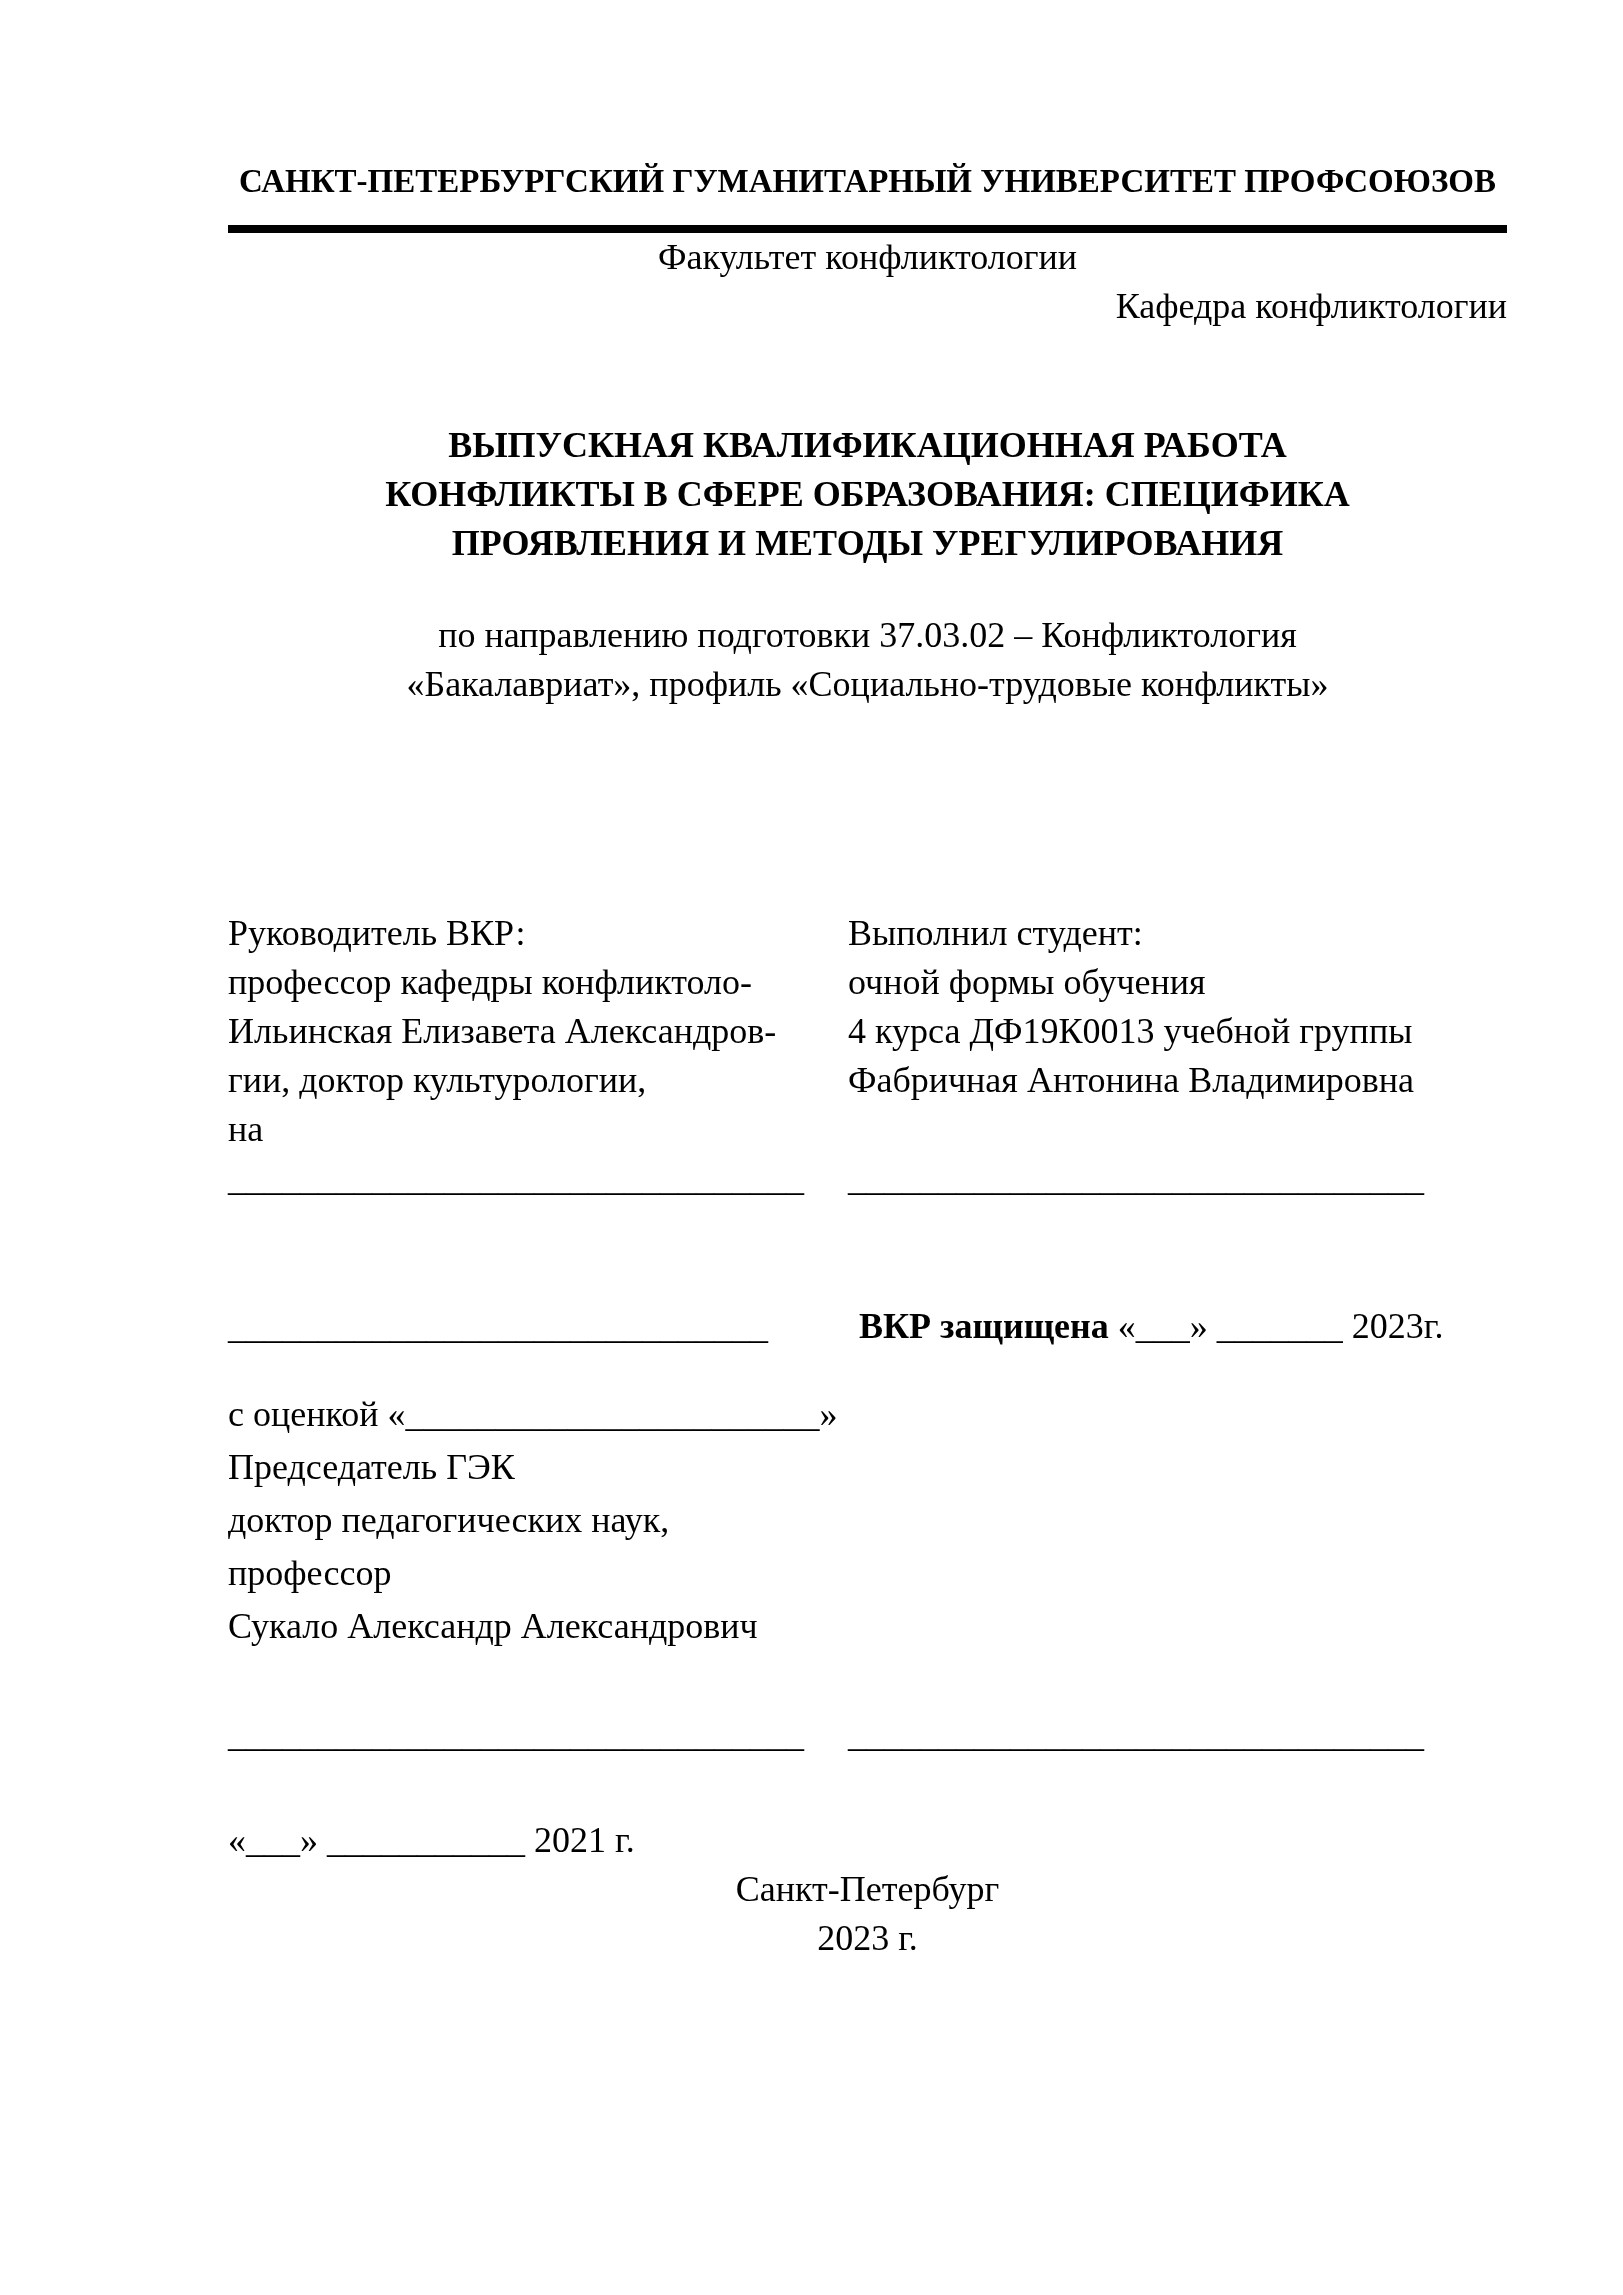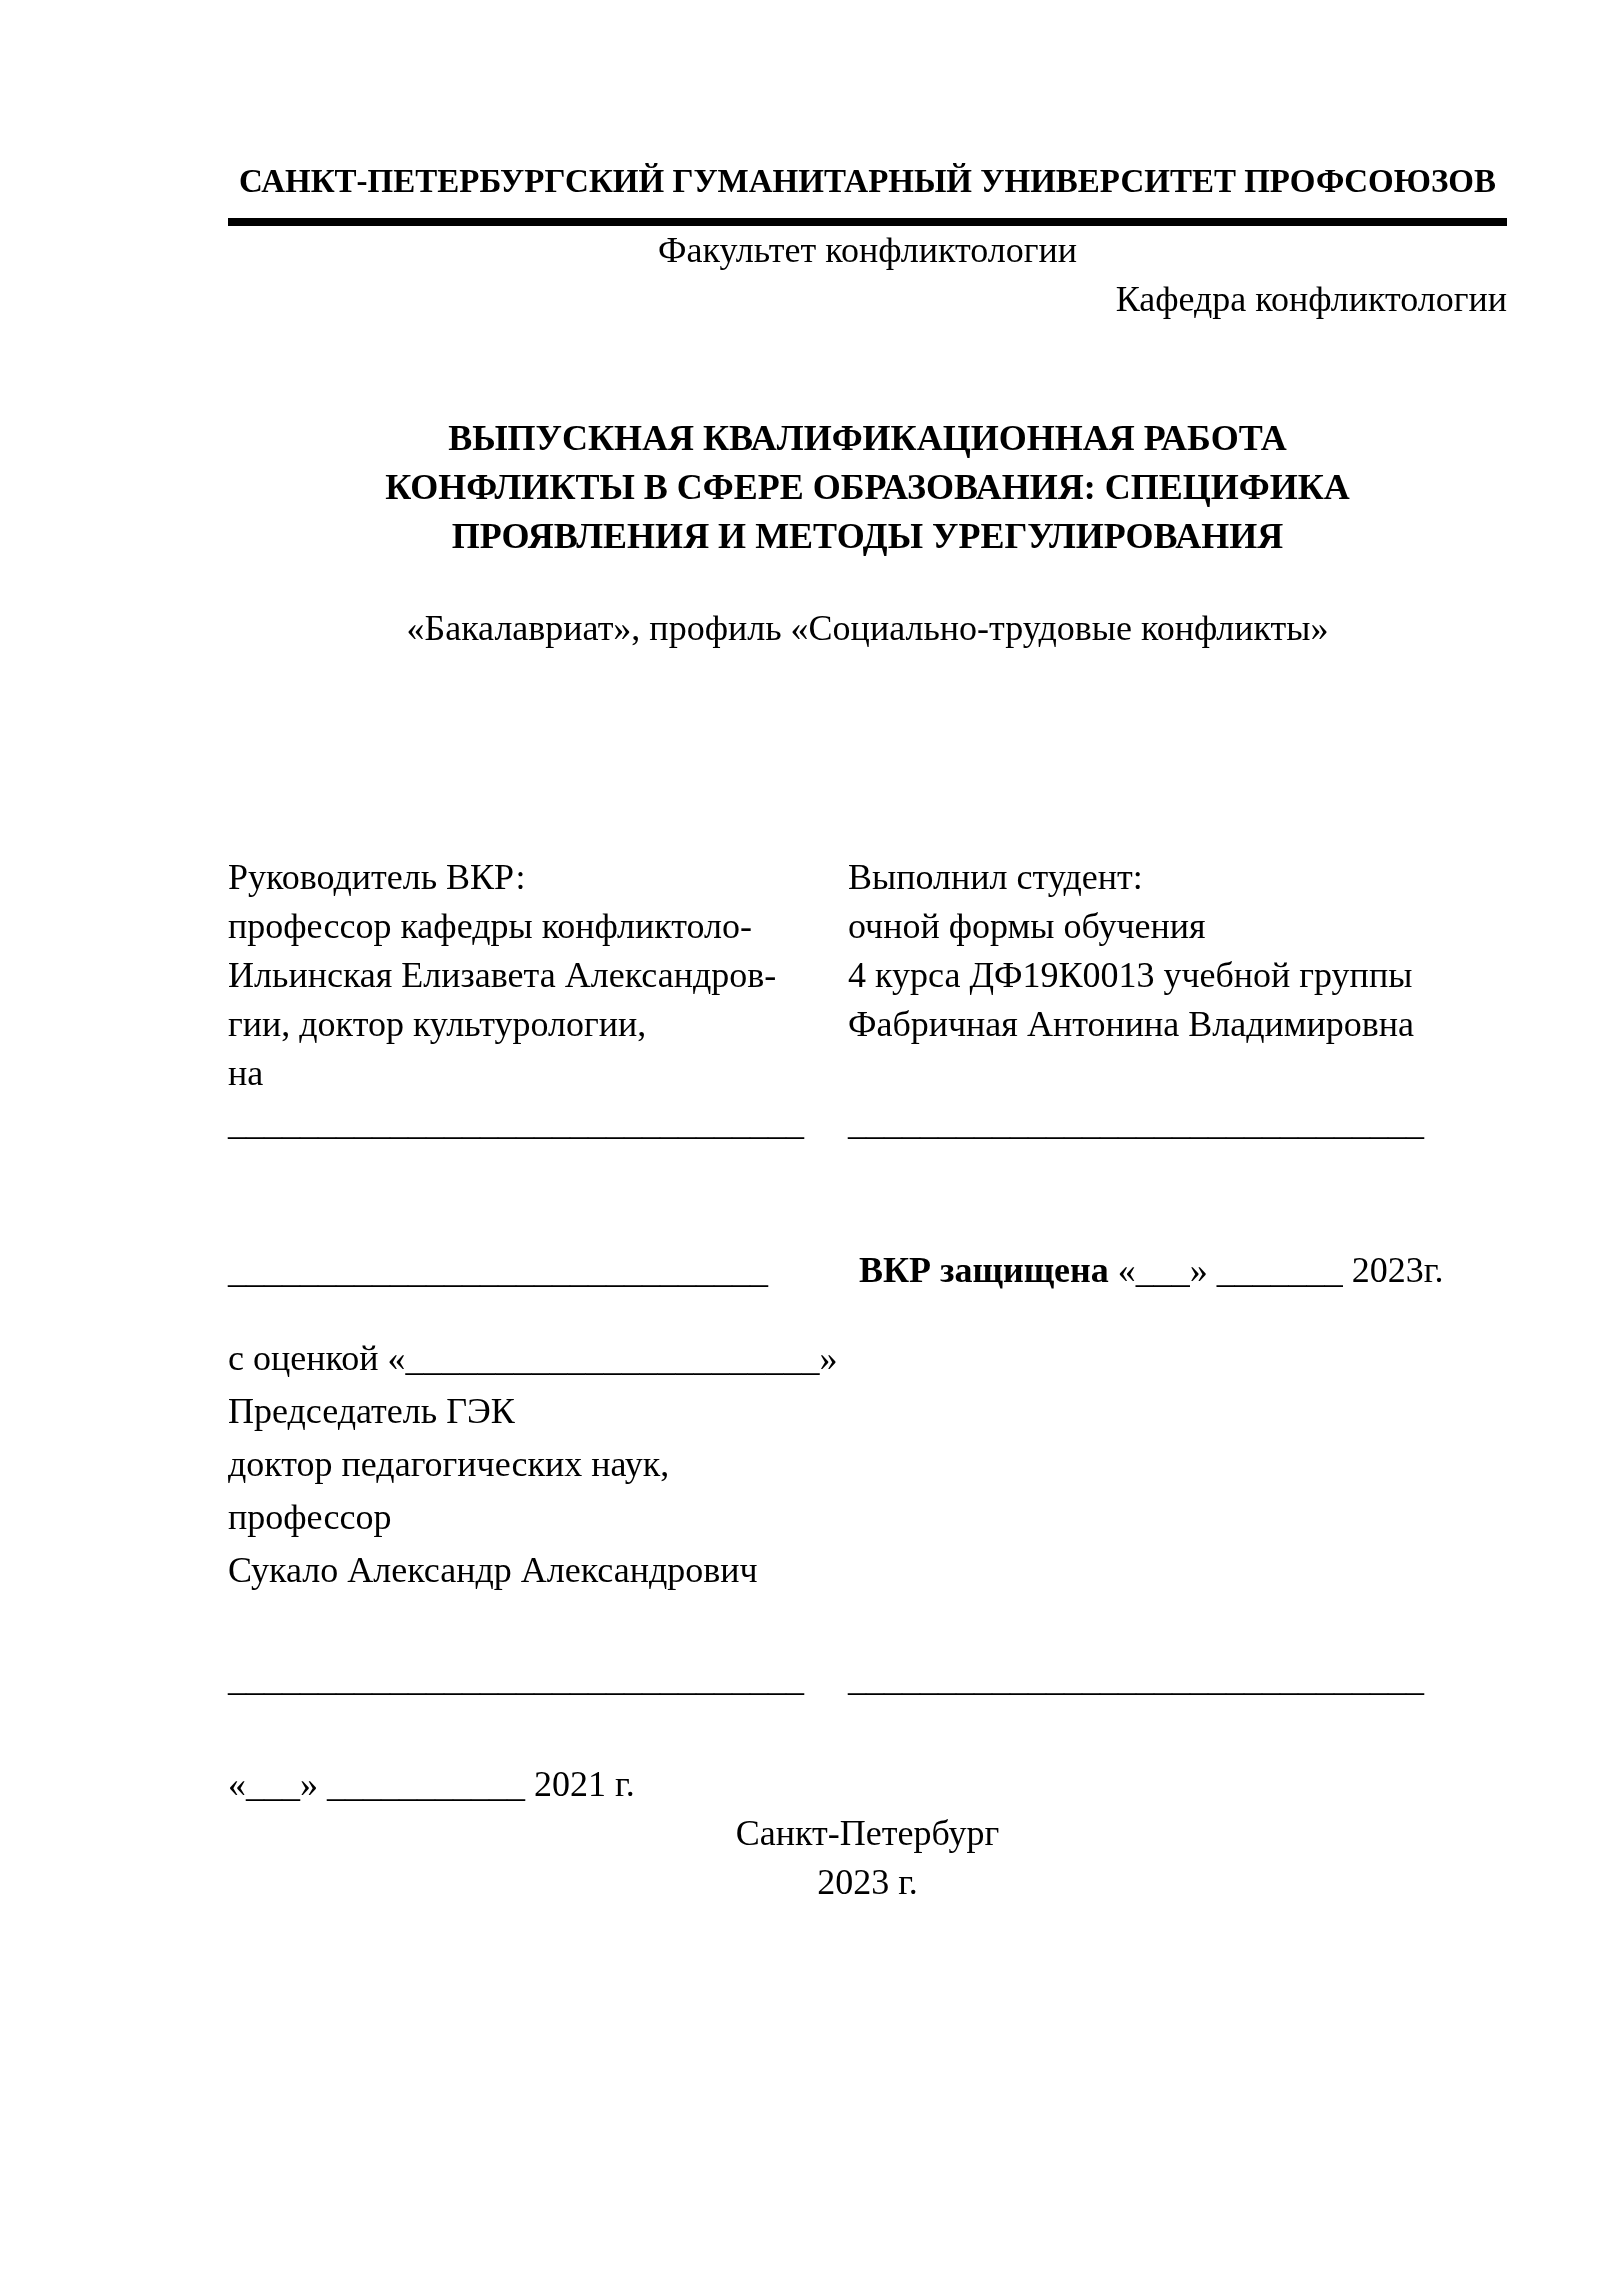--- a/index.html
+++ b/index.html
@@ -21,21 +21,21 @@
     overflow: hidden;
   }
   .university {
     font-weight: bold;
     font-size: 33px;
     text-align: center;
     white-space: nowrap;
   }
   .header-block {
     border-bottom: 8.6px solid #000000;
-    padding-bottom: 12px;
+    padding-bottom: 19px;
   }
   .faculty { text-align: center; }
   .department { text-align: right; }
   .work-type {
     font-weight: bold;
     text-align: center;
     margin-top: 90px;
   }
   .subject {
     font-weight: bold;
@@ -78,20 +78,21 @@
   <div class="department">Кафедра конфликтологии</div>
 
   <div class="work-type">ВЫПУСКНАЯ КВАЛИФИКАЦИОННАЯ РАБОТА</div>
 
   <div class="subject">
     <div>КОНФЛИКТЫ В СФЕРЕ ОБРАЗОВАНИЯ: СПЕЦИФИКА</div>
     <div>ПРОЯВЛЕНИЯ И МЕТОДЫ УРЕГУЛИРОВАНИЯ</div>
   </div>
 
   <div class="program">
+    <div>по направлению подготовки 37.03.02 – Конфликтология</div>
     <div>«Бакалавриат», профиль «Социально-трудовые конфликты»</div>
   </div>
 
   <div class="cols people-block">
     <div>
       <div>Руководитель ВКР:</div>
       <div>профессор кафедры конфликтоло-</div>
       <div>Ильинская Елизавета Александров-</div>
       <div>гии, доктор культурологии,</div>
       <div>на</div>

